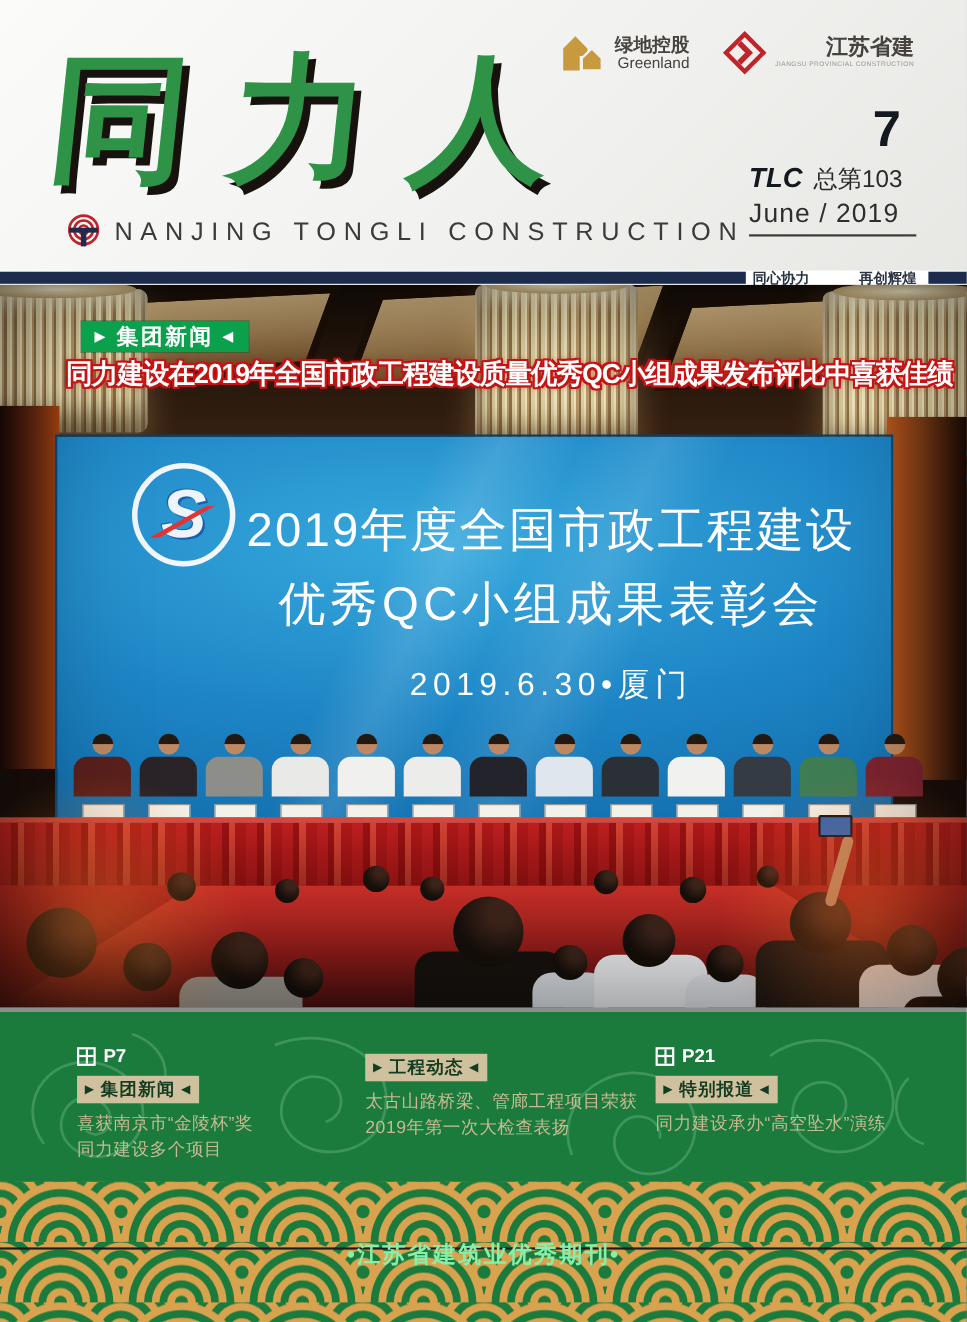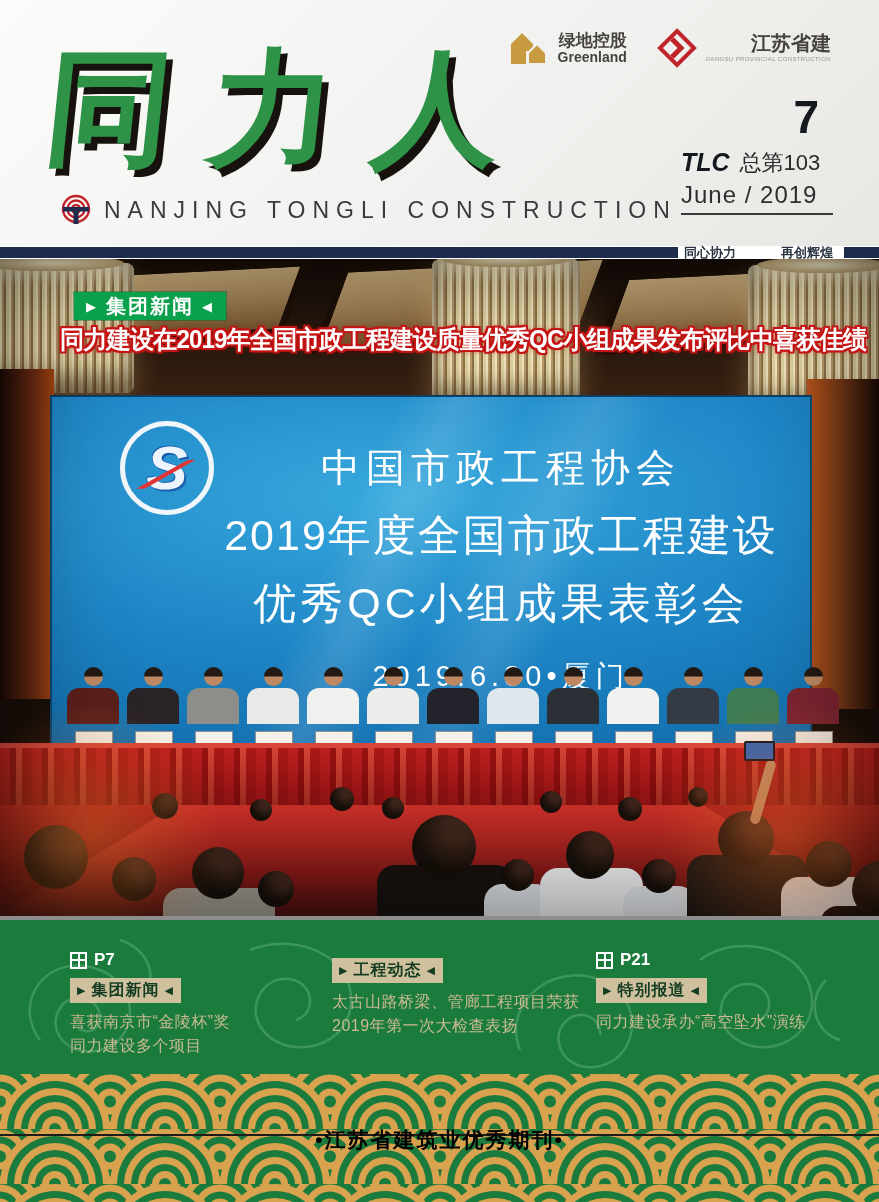--- a/index.html
+++ b/index.html
@@ -13,21 +13,21 @@
             color:#2e9247;letter-spacing:38px;white-space:nowrap;
             transform:skewX(-6deg);text-shadow:7px 7px 0 #17120d;
             font-family:"DejaVu Serif","Liberation Serif",serif;}
   .logo-row{position:absolute;left:60px;top:194px;display:flex;align-items:center;gap:12px;}
   .subtitle-en{font-size:23px;color:#3b3b3b;letter-spacing:7px;font-weight:500;}
 
   .brand-area{position:absolute;top:28px;right:48px;display:flex;gap:30px;align-items:center;}
   .brand{display:flex;gap:8px;align-items:center;}
   .brand-txt{display:flex;flex-direction:column;line-height:1.05;text-align:right;}
   .brand-cn{font-size:17px;font-weight:bold;color:#46423d;}
-  .brand-en{font-size:14px;font-weight:bold;color:#46423d;}
+  .brand-en{font-size:14px;font-weight:normal;color:#46423d;}
   .brand-en-tiny{font-size:6px;letter-spacing:.4px;color:#9a948c;margin-top:2px;}
   .brand-cn-big{font-size:20px;font-weight:bold;color:#46423d;}
 
   .issue-block{position:absolute;right:46px;top:94px;width:152px;}
   .issue-number{font-size:46px;font-weight:bold;color:#14181f;text-align:right;
                 padding-right:14px;line-height:1;}
   .issue-line1{display:flex;gap:10px;align-items:flex-start;margin-top:8px;}
   .issue-code{font-size:25px;font-weight:bold;font-style:italic;color:#14181f;}
   .issue-total{font-size:22px;color:#2a2a2a;}
   .issue-date{font-size:24px;color:#2e2e2e;margin-top:3px;letter-spacing:1px;}
@@ -119,21 +119,21 @@
   .grid-icon::before{content:"";position:absolute;left:50%;top:0;bottom:0;width:2px;background:#fff;transform:translateX(-50%);}
   .grid-icon::after{content:"";position:absolute;top:50%;left:0;right:0;height:2px;background:#fff;transform:translateY(-50%);}
   .toc-tag{display:inline-flex;align-items:center;gap:5px;margin:8px 0 7px;background:#cfc19d;
            color:#143c22;font-size:16px;font-weight:bold;padding:2px 7px;letter-spacing:1px;}
   .toc-tag .tri{font-size:11px;}
   .toc-line{color:#c9ba92;font-size:16px;line-height:1.5;letter-spacing:.5px;}
 
   .waves{position:absolute;left:0;bottom:0;width:879px;height:128px;}
   .footer-rule{position:absolute;left:0;bottom:66px;width:100%;height:2px;background:#1d1d1d;z-index:3;}
   .footer-text{position:absolute;left:0;bottom:48px;width:100%;text-align:center;z-index:4;
-           font-size:21px;font-weight:bold;color:#000000;letter-spacing:2px;}
+           font-size:21px;font-weight:bold;color:#86efac;letter-spacing:2px;}
 
   
   .glogo,.jlogo,.tlogo{flex:0 0 auto;}
 </style>
 </head>
 <body>
 
 <div class="page">
 
   <div class="header">
@@ -208,21 +208,20 @@
       </div>
     <div class="curtain-left"></div>
     <div class="curtain-right"></div>
 
     <div class="screen">
       <div class="screen-logo">
         <span class="s">S</span>
         <span class="slash"></span>
       </div>
       <div class="screen-text">
-        <div class="scr-l1">中国市政工程协会</div>
         <div class="scr-l2">2019年度全国市政工程建设</div>
         <div class="scr-l3">优秀QC小组成果表彰会</div>
         <div class="scr-date">2019.6.30•厦门</div>
       </div>
     </div>
 
     <div id="delegates">
         <div class="delegate" style="left: 66px;">
           <div class="d-head"></div>
           <div class="d-body" style="background: rgb(90, 32, 28);"></div>

